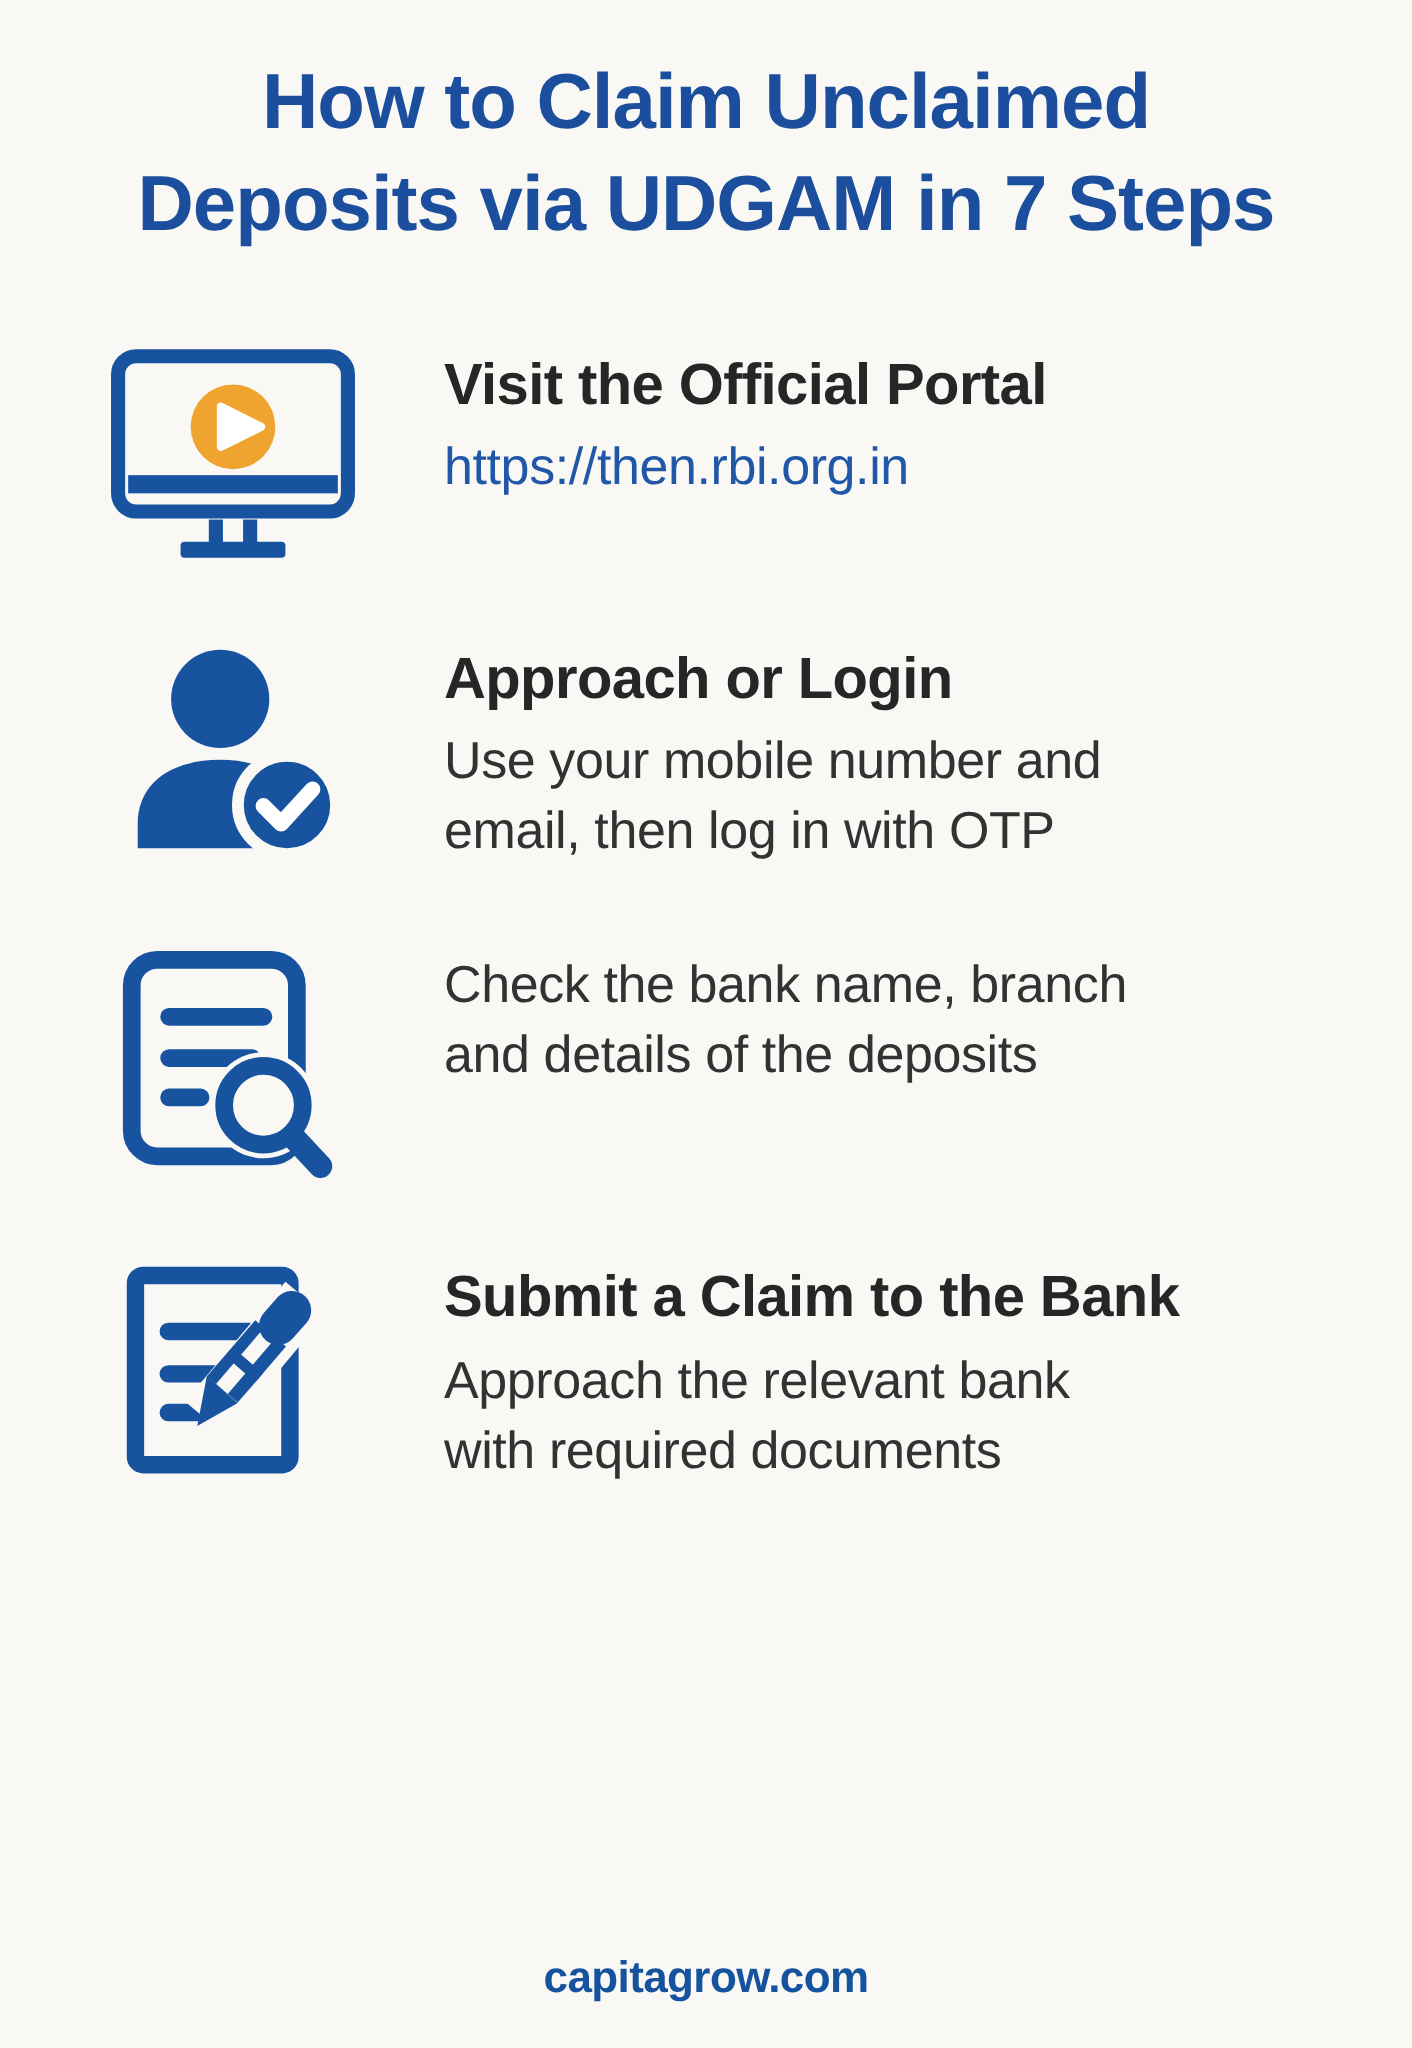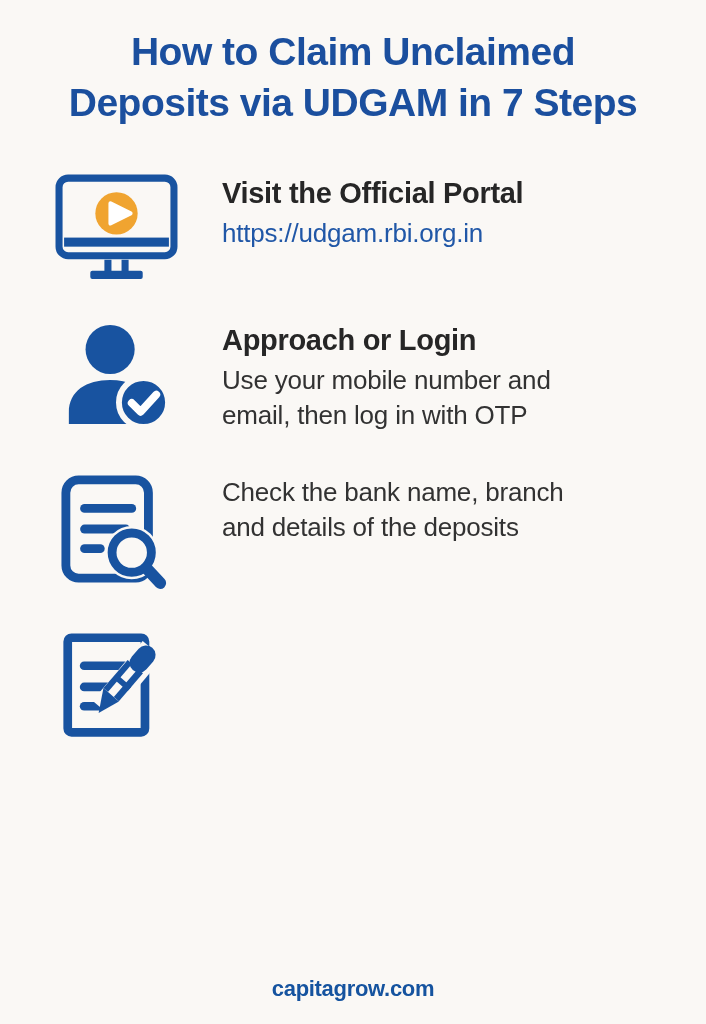--- a/index.html
+++ b/index.html
@@ -117,21 +117,21 @@
             <rect class="fl" x="50" y="86" width="7" height="13"></rect>
             <rect class="fl" x="67" y="86" width="7" height="13"></rect>
             <rect class="fl" x="36" y="97" width="52" height="8" rx="2"></rect>
             <circle class="org" cx="62" cy="40" r="21"></circle>
             <path class="wht" d="M56 30 L76 40 L56 50 Z" stroke="#ffffff" stroke-width="4" stroke-linejoin="round"></path>
           </svg>
         </span>
       </div>
       <div class="text-col">
         <div class="step-heading">Visit the Official Portal</div>
-        <div class="step-body link">https://udgam.rbi.org.in</div>
+        <div class="step-body link">https://then.rbi.org.in</div>
       </div>
     </div>
 
     <div class="step">
       <div class="icon-col">
         <span>
           <svg width="110" height="110" viewBox="0 0 112 112">
             <circle class="fl" cx="50" cy="30" r="25"></circle>
             <path class="fl" d="M8 106 V94 C8 72 26 61 50 61 C69 61 82 68 88 79 C79 81 72 86 69 94 C67 98 66.5 102 67.5 106 Z"></path>
             <circle class="fl" cx="84" cy="84" r="25" stroke="#faf8f5" stroke-width="6"></circle>
@@ -177,20 +177,25 @@
             <line class="st" x1="25" y1="79" x2="40" y2="79" stroke-width="9" stroke-linecap="round"></line>
             <line class="bgs" x1="44" y1="82" x2="96" y2="20" stroke-width="27"></line>
             <line class="st" x1="53" y1="67" x2="78" y2="38" stroke-width="21"></line>
             <line class="bgs" x1="50" y1="70" x2="80" y2="35" stroke-width="8"></line>
             <path class="fl" d="M40 86 L61 74 L45 60 Z"></path>
             <line class="st" x1="57" y1="48" x2="72" y2="61" stroke-width="6"></line>
             <line class="st" x1="82" y1="34" x2="89" y2="26" stroke-width="20" stroke-linecap="round"></line>
           </svg>
         </span>
       </div>
+      <div class="text-col">
+        <div class="step-heading">Submit a Claim to the Bank</div>
+        <div class="step-body">Approach the relevant bank
+with required documents</div>
+      </div>
     </div>
 
   </div>
 
   <div class="footer">
     <a class="footer-site" href="#">capitagrow.com</a>
   </div>
 
 </div>
 

